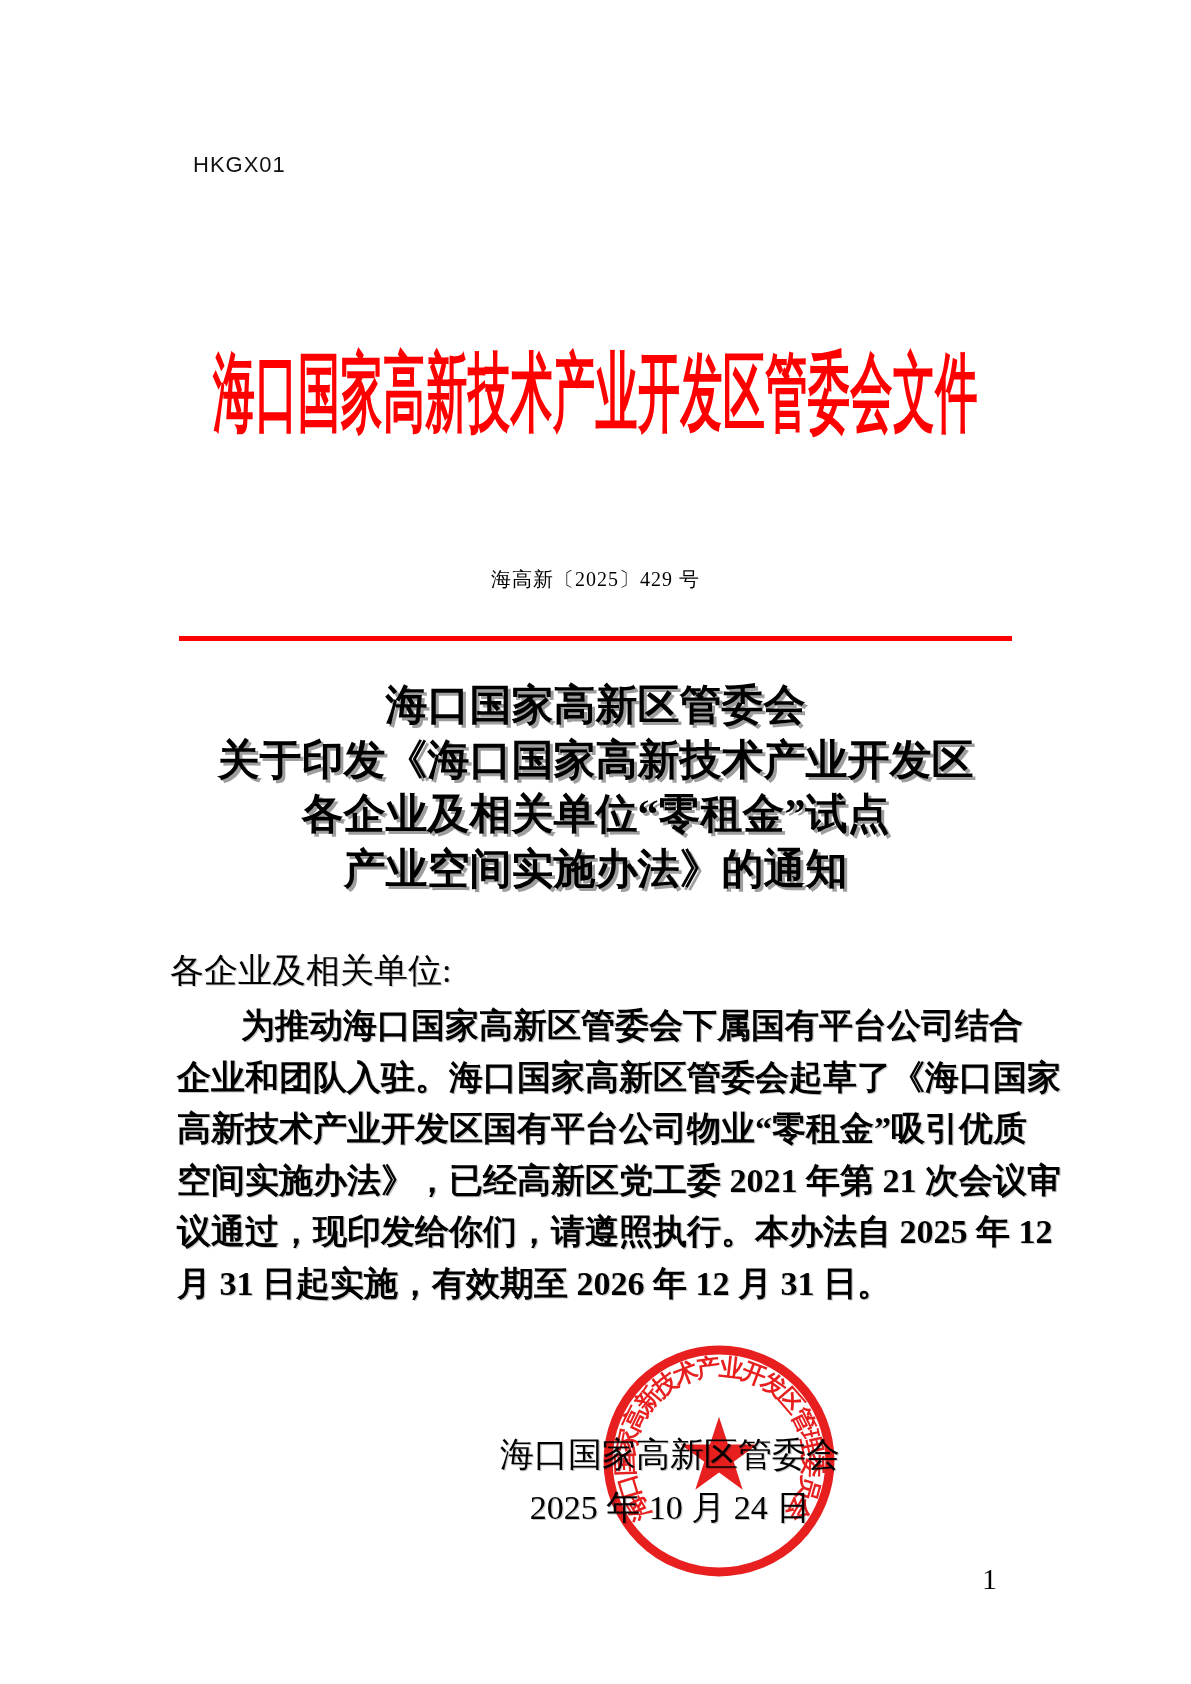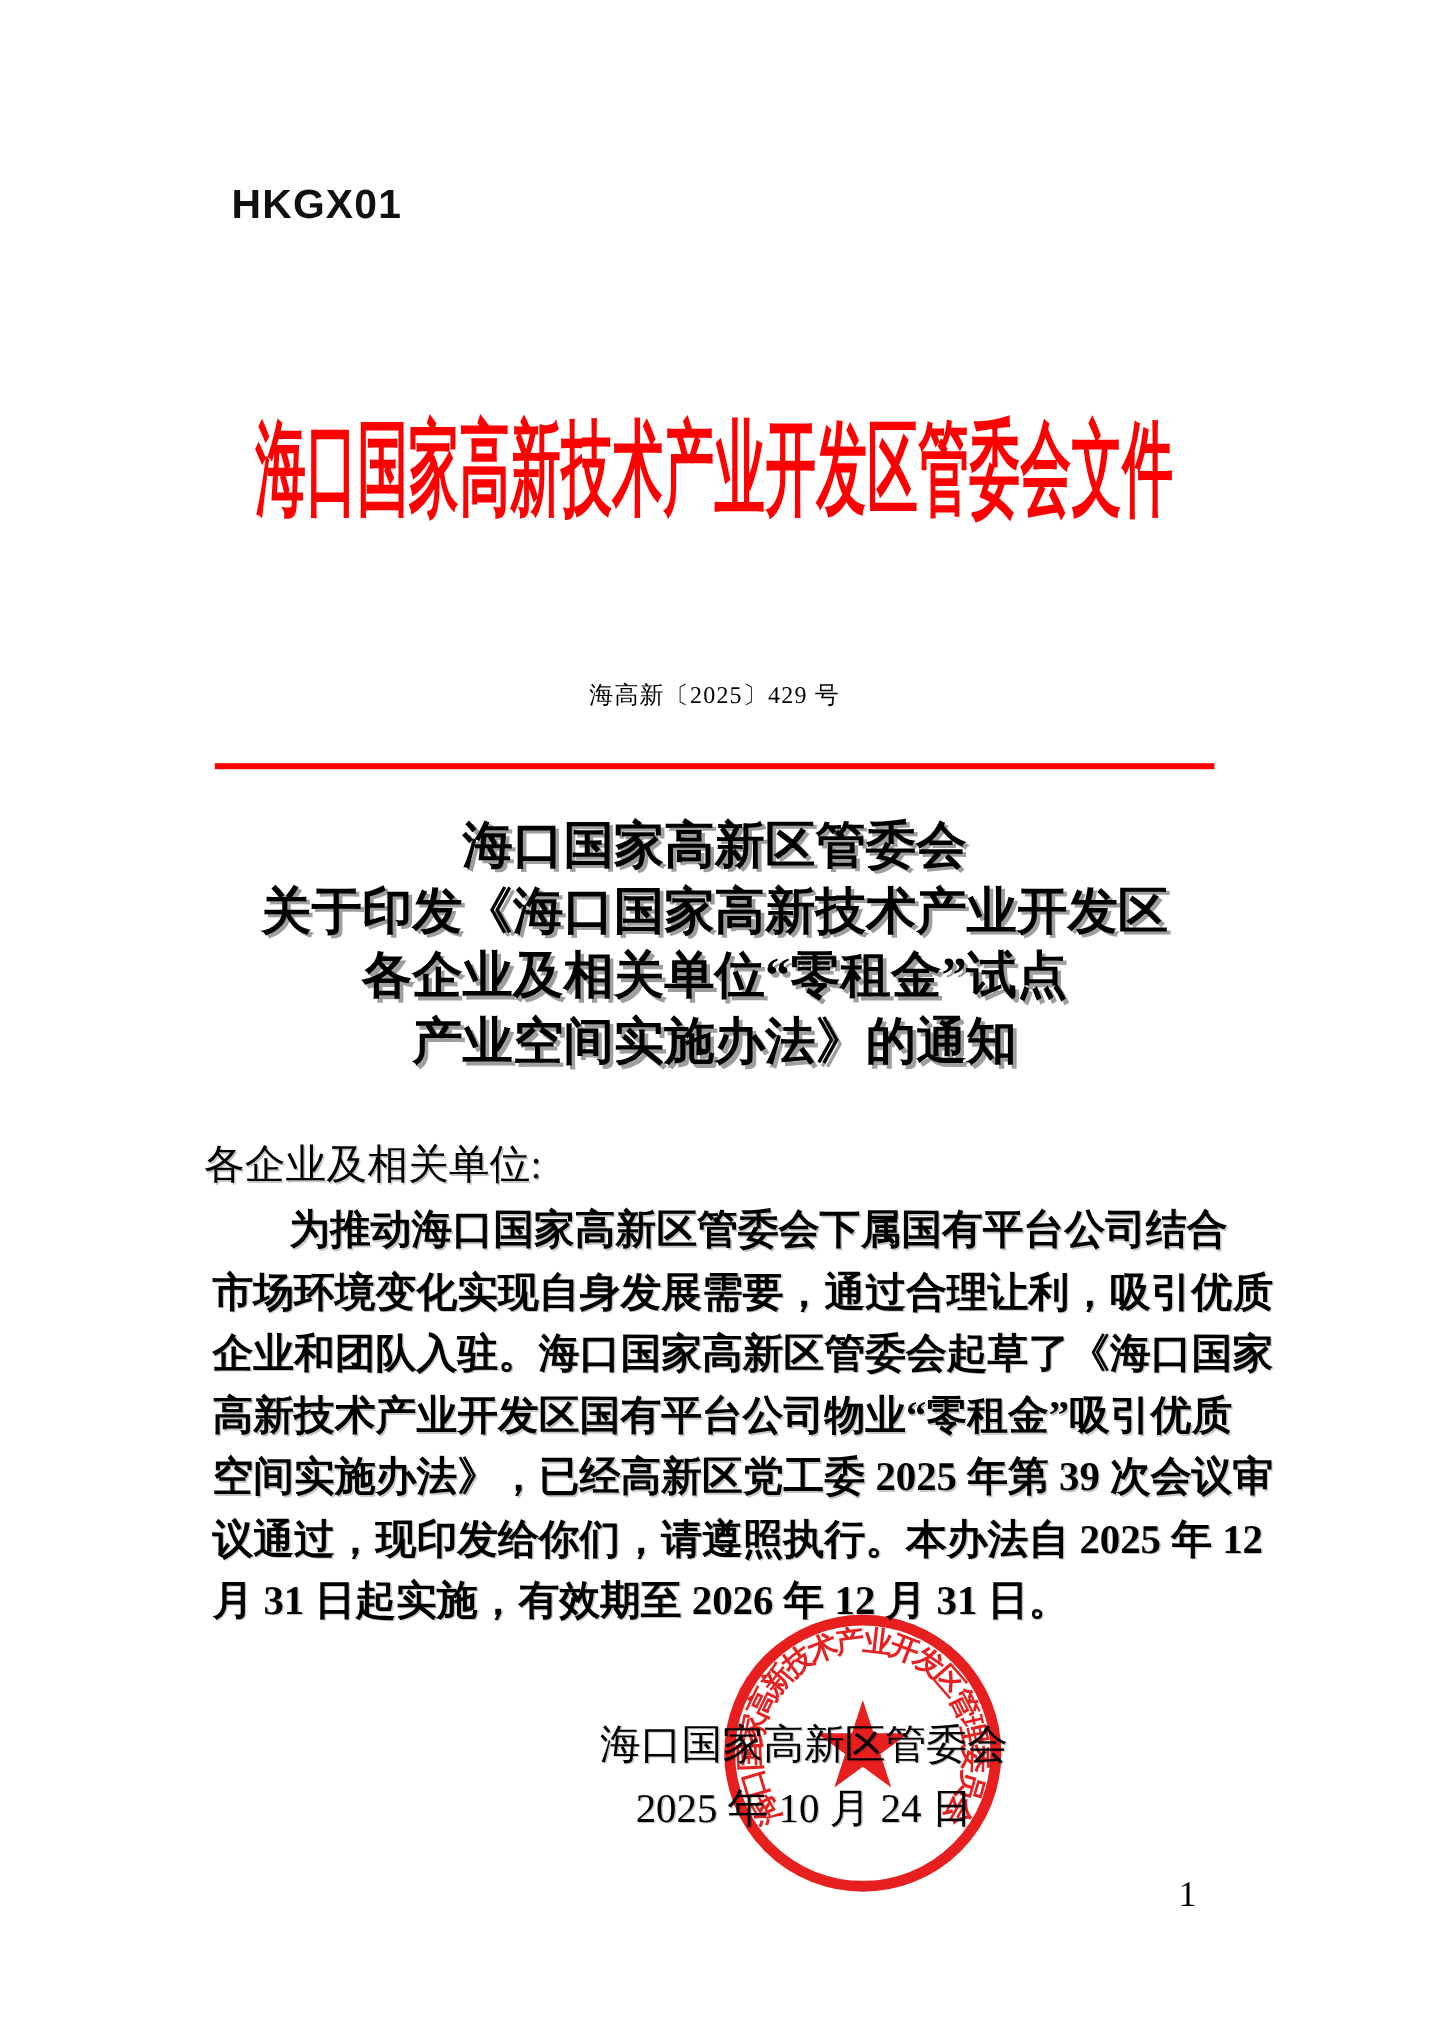--- a/index.html
+++ b/index.html
@@ -8,22 +8,22 @@
     position: relative;
     background: #ffffff;
     font-family: "Liberation Serif", "DejaVu Serif", serif;
     color: #000;
     overflow: hidden;
   }
   .doc-code {
     position: absolute;
     left: 193px; top: 152px;
     font-family: "Liberation Sans", "DejaVu Sans", sans-serif;
-    font-weight: 700;
-    font-size: 34px;
+    font-weight: 400;
+    font-size: 22px;
     letter-spacing: 1px;
     color: #111;
   }
   .red-header {
     position: absolute;
     left: 0; top: 350px; width: 100%;
     text-align: center;
     color: #ff0000;
     font-weight: bold;
     font-size: 42px;
@@ -114,24 +114,23 @@
   <div>海口国家高新区管委会</div>
   <div>关于印发《海口国家高新技术产业开发区</div>
   <div>各企业及相关单位“零租金”试点</div>
   <div>产业空间实施办法》的通知</div>
 </div>
 
 <div class="salutation">各企业及相关单位:</div>
 
 <div class="body-paragraph">
   <div class="body-line first">为推动海口国家高新区管委会下属国有平台公司结合</div>
-  <div class="body-line">市场环境变化实现自身发展需要，通过合理让利，吸引优质</div>
   <div class="body-line">企业和团队入驻。海口国家高新区管委会起草了《海口国家</div>
   <div class="body-line">高新技术产业开发区国有平台公司物业“零租金”吸引优质</div>
-  <div class="body-line">空间实施办法》，已经高新区党工委 2025 年第 39 次会议审</div>
+  <div class="body-line">空间实施办法》，已经高新区党工委 2021 年第 21 次会议审</div>
   <div class="body-line">议通过，现印发给你们，请遵照执行。本办法自 2025 年 12</div>
   <div class="body-line last">月 31 日起实施，有效期至 2026 年 12 月 31 日。</div>
 </div>
 
 <div class="signature-block">
   <div>海口国家高新区管委会</div>
   <div>2025 年 10 月 24 日</div>
 </div>
 
 <svg class="seal" viewBox="0 0 240 240" xmlns="http://www.w3.org/2000/svg">

